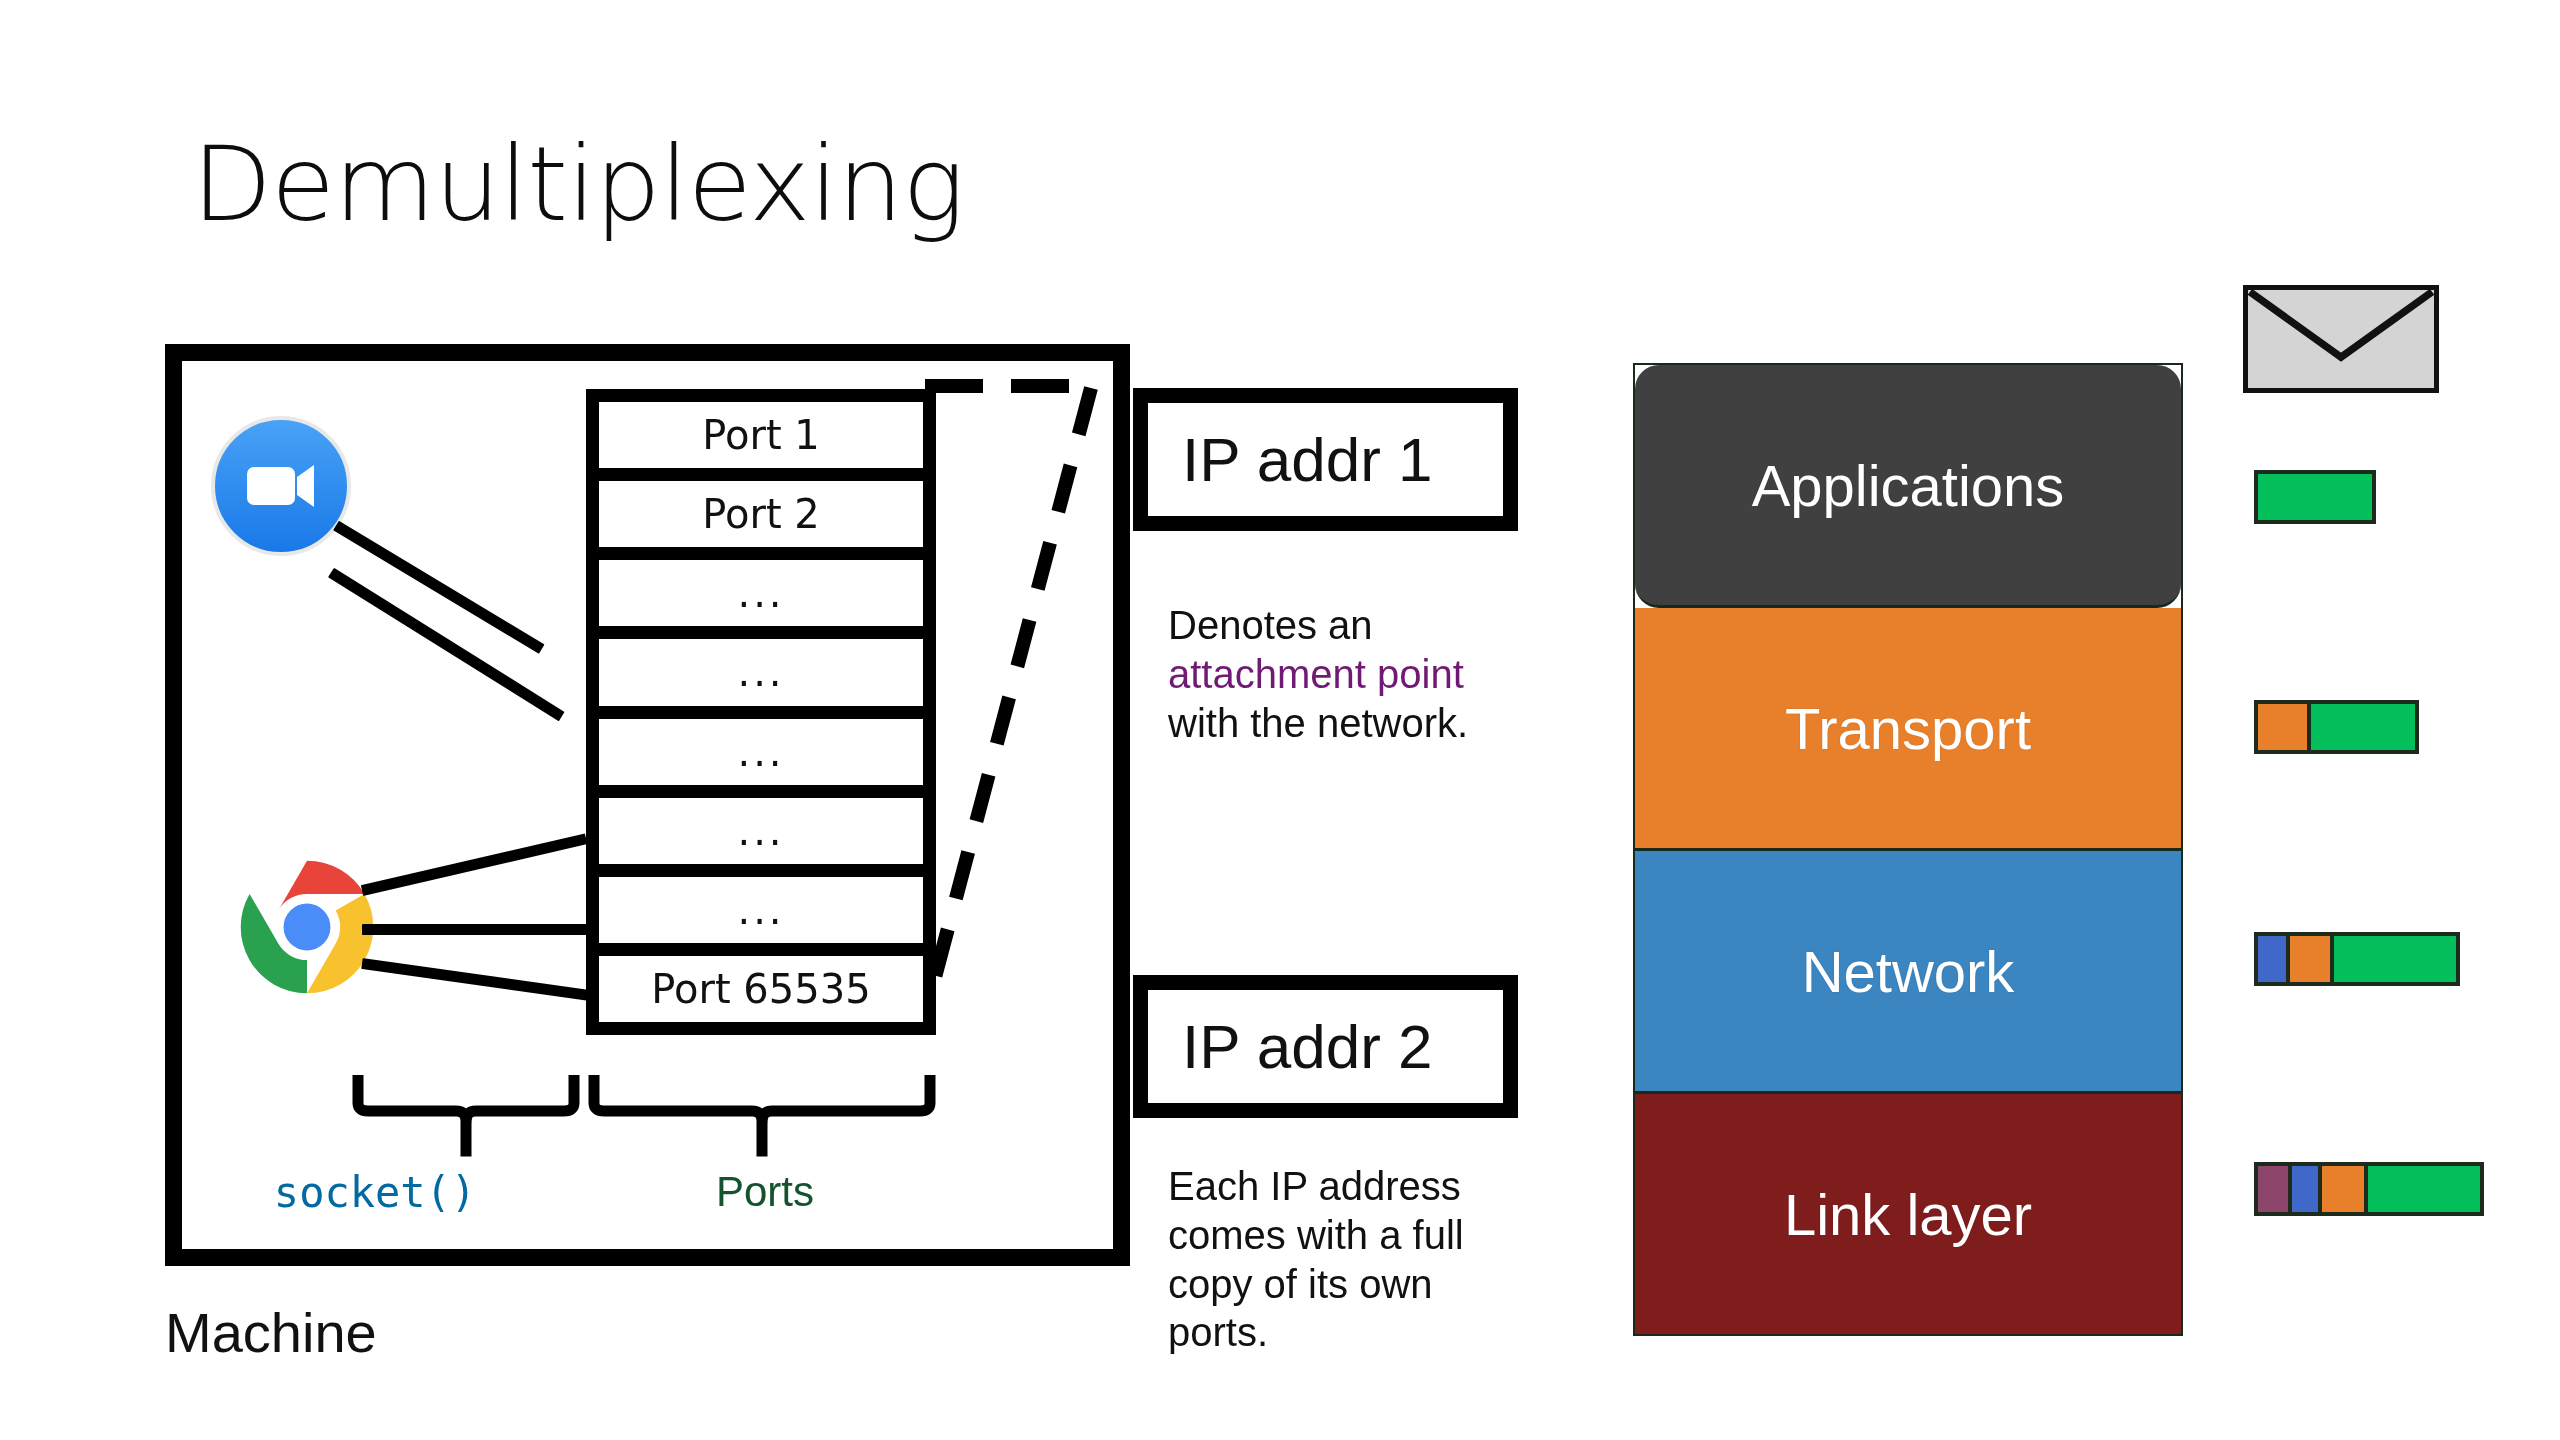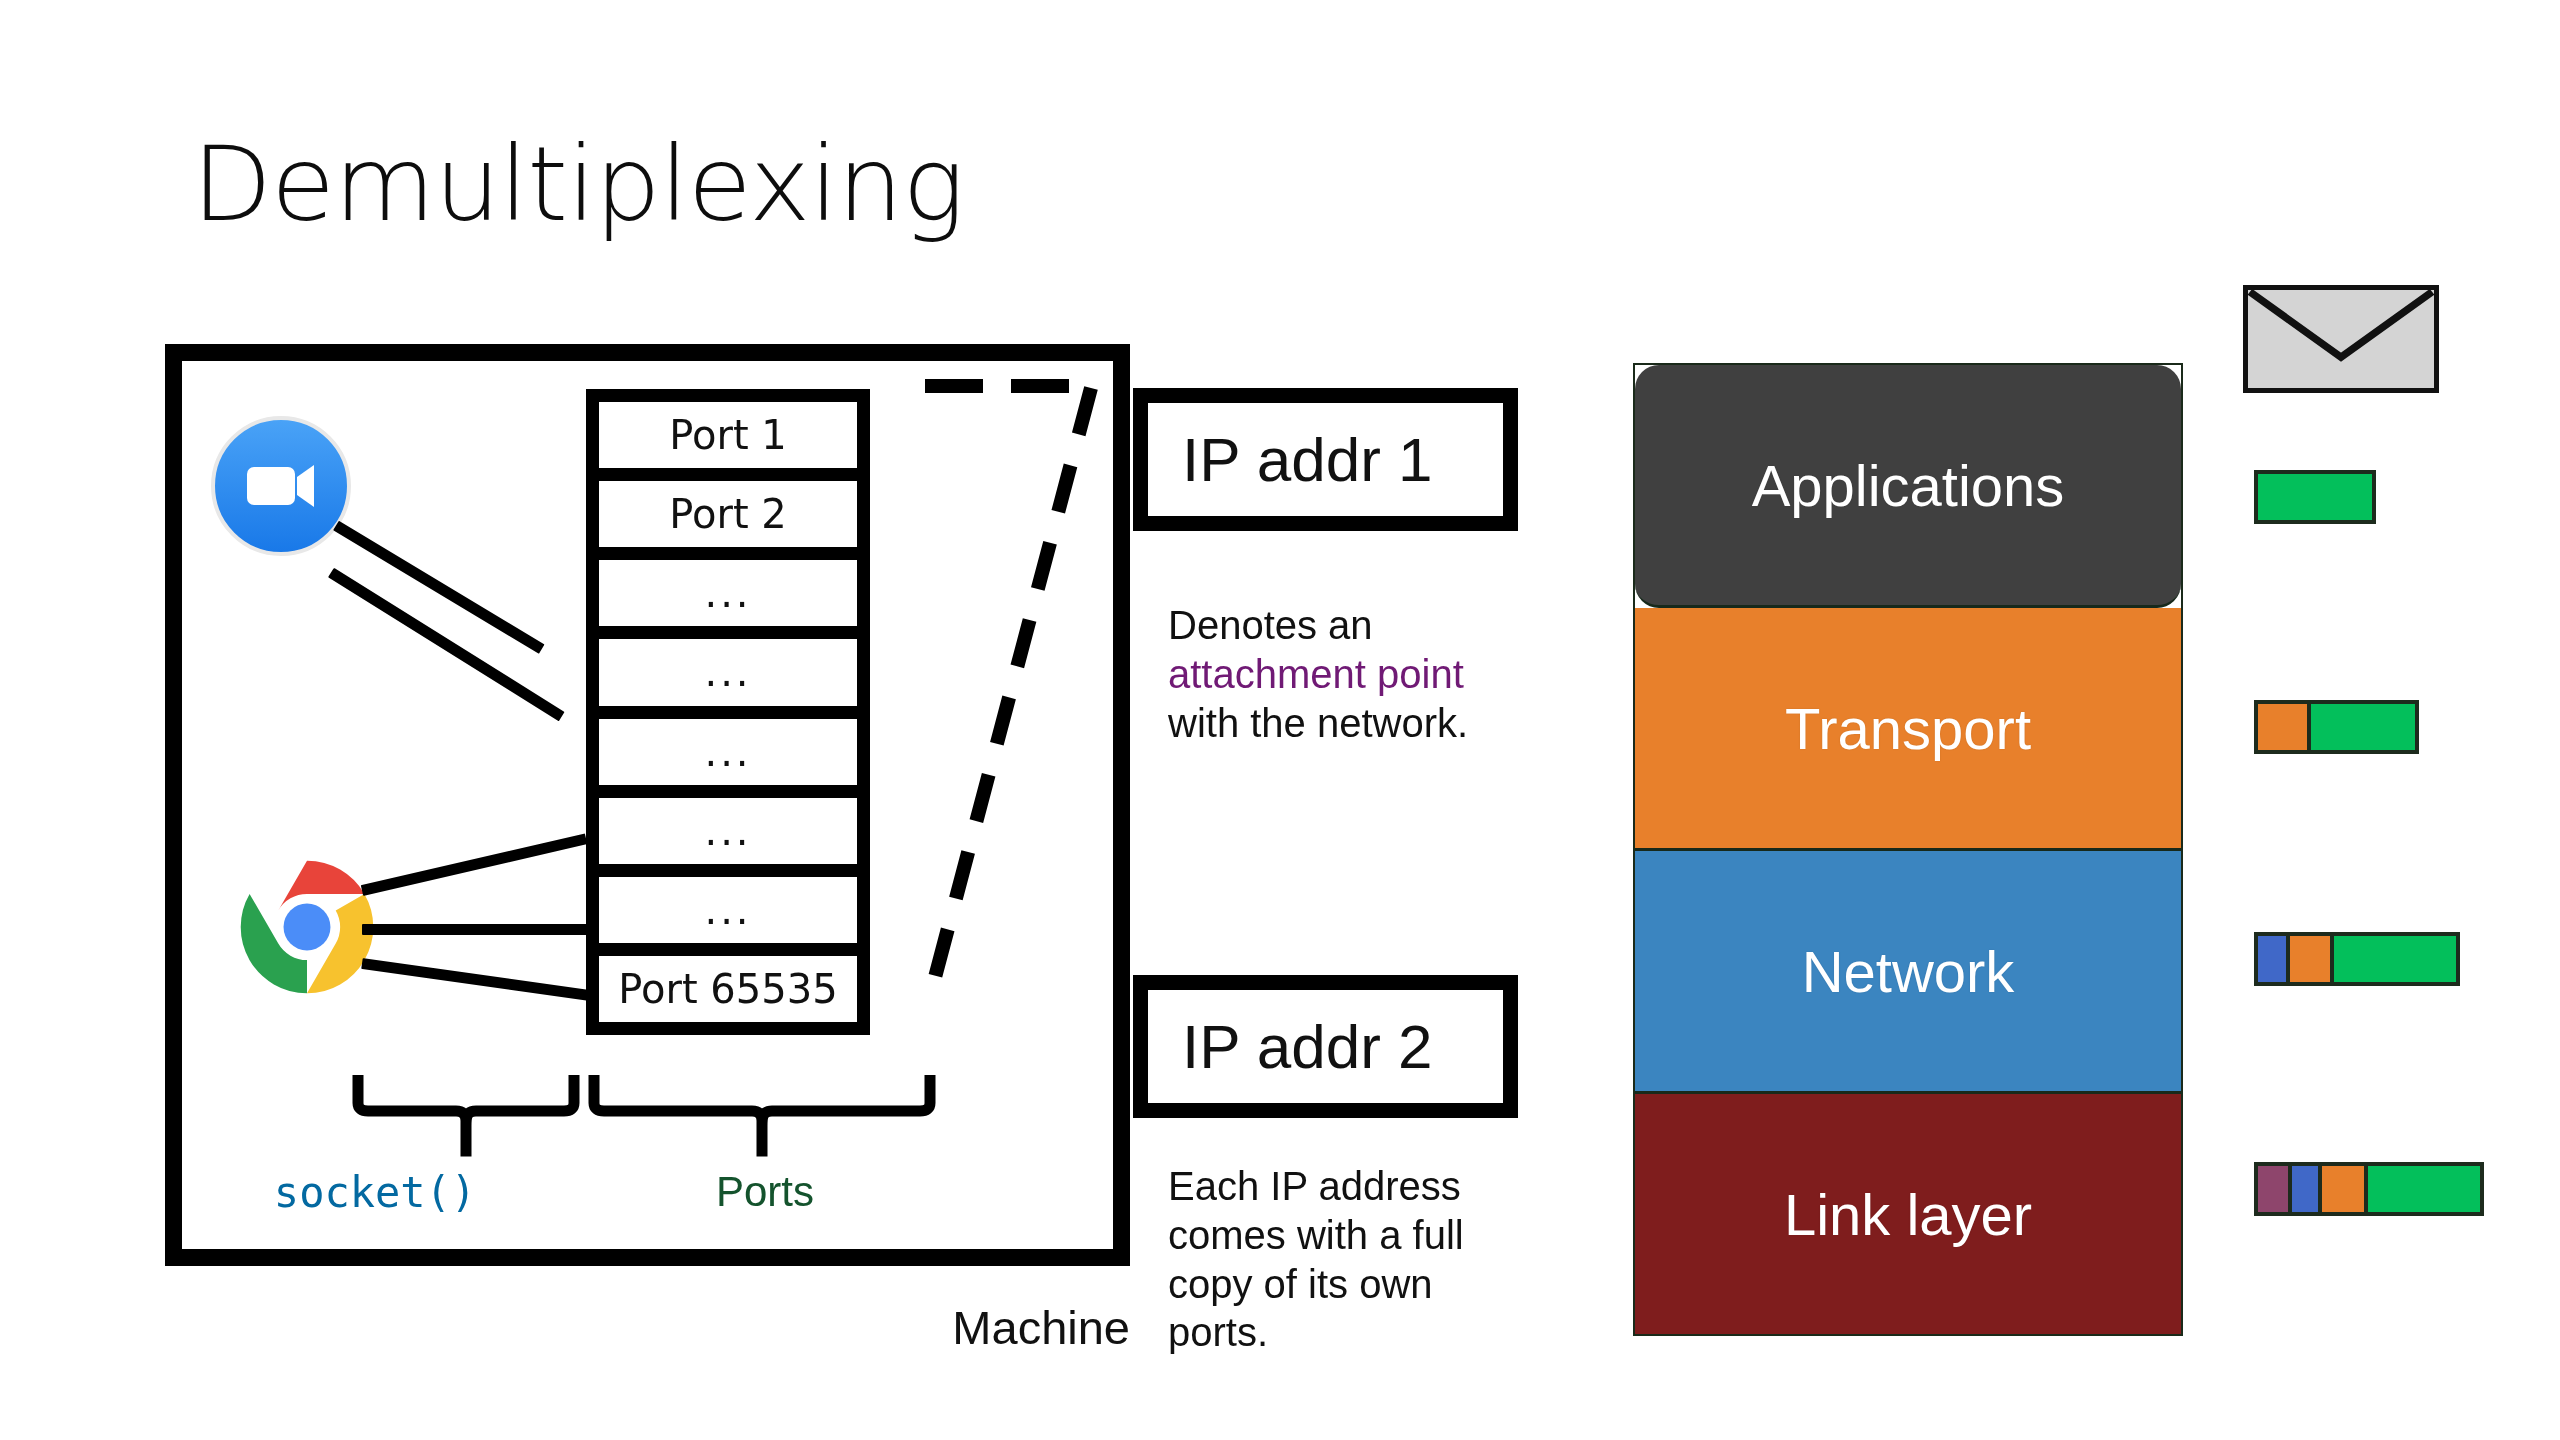--- a/index.html
+++ b/index.html
@@ -15,32 +15,32 @@
     font-weight:300; font-size:104px; letter-spacing:-1px;
     color:#0d0d0d; line-height:1.05; white-space:nowrap;
   }
 
   
   #machine-box{
     left:165px; top:344px; width:965px; height:922px;
     border:17px solid #000; background:#fff; box-sizing:border-box;
   }
   #machine-label{
-    left:165px; top:1300px; width:965px; text-align:right;
-    font-size:47px; color:#111; font-weight:400;
+    left:165px; top:1300px; width:965px; text-align:left;
+    font-size:56px; color:#111; font-weight:400;
   }
   #zoom-icon-wrap{left:210px; top:415px; width:142px;height:142px;}
   #chrome-icon-wrap{left:238px; top:858px; width:138px;height:138px;}
 
   
   .conn-line{background:#000;transform-origin:0 50%;height:11px;border-radius:1px;}
 
   
   #ports-stack{
-    left:586px; top:389px; width:284px; height:646px;
+    left:586px; top:389px; width:350px; height:646px;
     background:#000; padding:13px 13px; box-sizing:border-box;
     display:flex; flex-direction:column; gap:13px;
   }
   .port-row{
     flex:1; background:#fff; display:flex; align-items:center;
     justify-content:center; min-height:0;
     font-size:40px; color:#111; font-weight:400;
     font-family:"DejaVu Sans", sans-serif;
   }
   .port-row.ellipsis{font-size:40px; letter-spacing:3px;}

